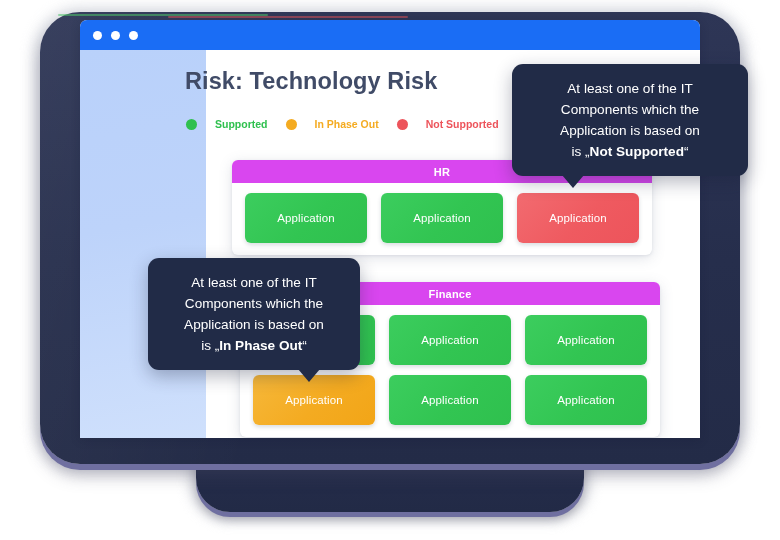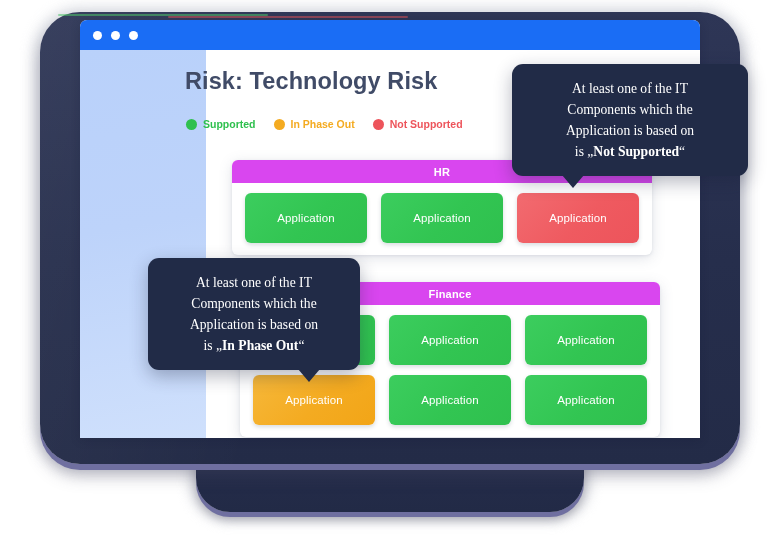--- a/index.html
+++ b/index.html
@@ -73,21 +73,21 @@
     background:#ffffff;
   }
 
   .page-title{
     position:absolute;left:105px;top:48px;
     font-size:23.5px;font-weight:bold;color:#3f4a६6;
     color:#404b67;letter-spacing:.1px;white-space:nowrap;
   }
 
   .legend{position:absolute;left:106px;top:98px;display:flex;align-items:center;gap:18px;}
-  .lg{display:flex;align-items:center;gap:6px;white-space:nowrap;}
+  .lg{display:flex;align-items:center;gap:18px;white-space:nowrap;}
   .lg .bullet{width:11px;height:11px;border-radius:50%;flex:none;}
   .lg .txt{font-size:10.5px;font-weight:bold;}
 
   
   .panel{
     position:absolute;
     background:#ffffff;
     border-radius:6px;
     box-shadow:0 3px 14px rgba(90,100,130,.18), 0 1px 3px rgba(90,100,130,.12);
     overflow:hidden;
@@ -114,21 +114,20 @@
   .tip{
     position:absolute;
     background:#212b47;
     border-radius:11px;
     color:#ffffff;
     text-align:center;
     font-size:13.6px;
     line-height:21px;
     padding:14px 20px;
     box-shadow:0 6px 18px rgba(25,32,58,.32);
-    font-family:Liberation Serif, serif;
   }
   .tip b{font-weight:bold;}
   .tip .tail{
     position:absolute;width:0;height:0;
     border-left:11px solid transparent;
     border-right:11px solid transparent;
     border-top:13px solid #212b47;
   }
   #tip-not-supported{left:512px;top:64px;width:196px;}
   #tip-not-supported .tail{left:50px;bottom:-12px;}

